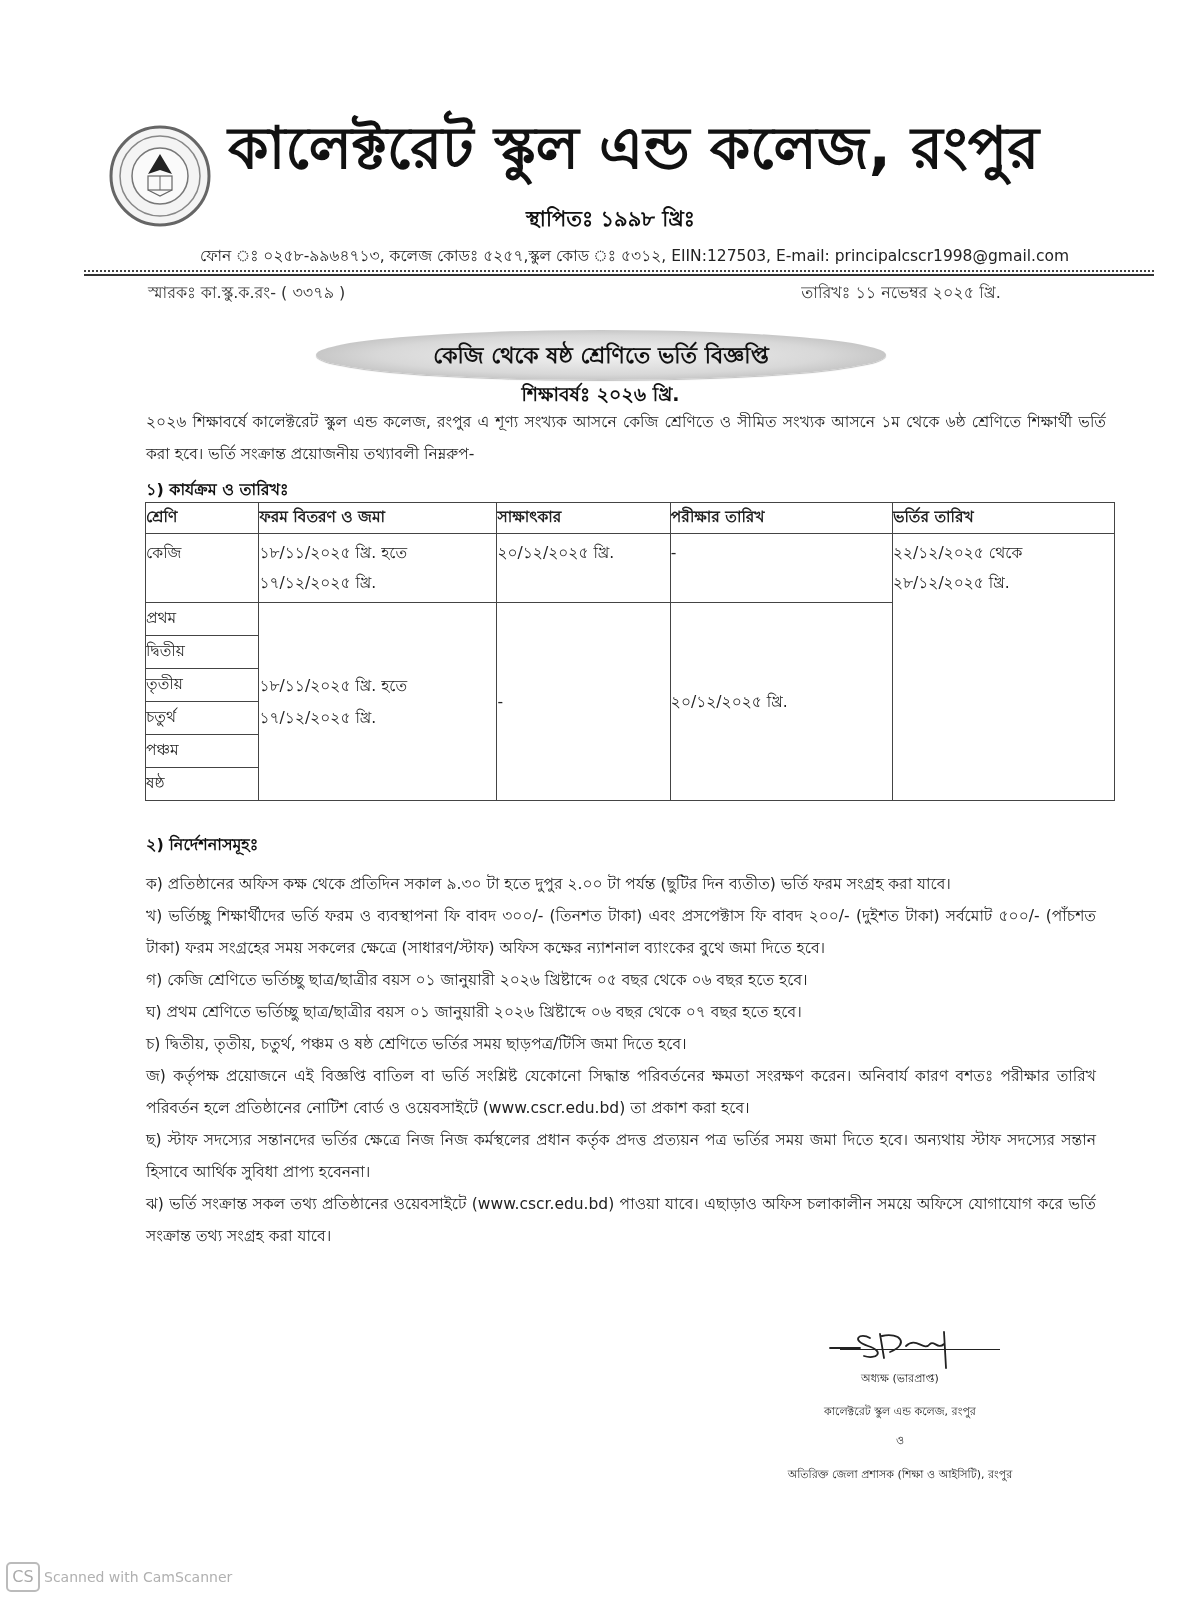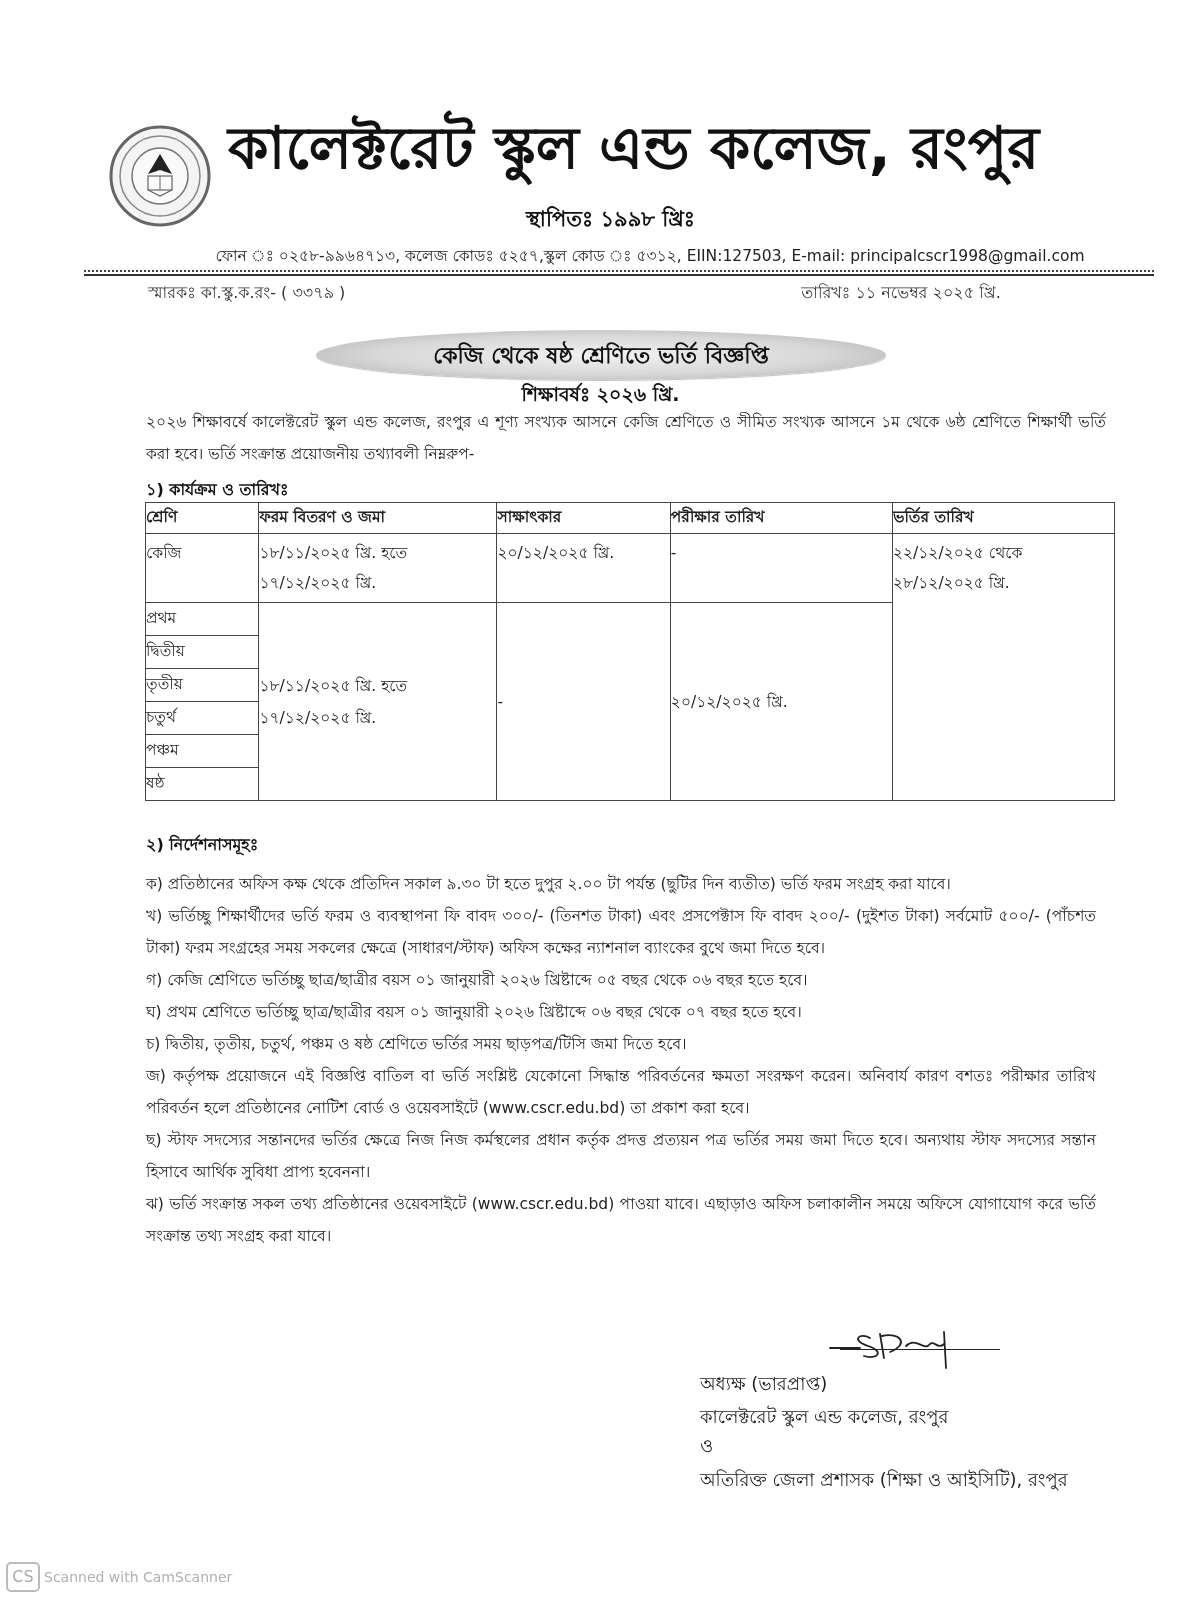--- a/index.html
+++ b/index.html
@@ -15,21 +15,21 @@
   }
   .inst-name {
     left: 228px; top: 104px; font-size: 58px; font-weight: bold; letter-spacing: 0px;
     white-space: nowrap; color: #111;
   }
   .established {
     left: 0; width: 1201px; text-align: center; top: 203px; font-size: 21px; font-weight: bold; color: #111;
   }
   .established span { margin-left: 20px; }
   .contact {
-    left: 200px; top: 244px; width: 900px; text-align: center; font-size: 15.5px; color: #222; white-space: nowrap;
+    left: 200px; top: 244px; width: 900px; text-align: left; font-size: 15.5px; color: #222; white-space: nowrap;
   }
   .rule-dotted {
     left: 84px; top: 270px; width: 1070px; height: 0; border-top: 2px dotted #444;
   }
   .rule-solid {
     left: 84px; top: 274px; width: 1070px; height: 0; border-top: 2px solid #333;
   }
   .memo { left: 148px; top: 280px; font-size: 16px; color: #333; white-space: nowrap; }
   .date { left: 760px; top: 280px; width: 282px; text-align: center; font-size: 16px; color: #333; white-space: nowrap; }
 
@@ -71,21 +71,21 @@
   .col-exam { width: 222px; }
   .col-adm { width: 222px; }
 
   
   .instructions { left: 146px; top: 856px; width: 950px; font-size: 15.5px; line-height: 32px; color: #222; margin-top: 12px; }
   .instructions p { margin: 0; text-align: justify; }
 
   
   .sig-stroke { left: 820px; top: 1322px; width: 180px; height: 50px; }
   .sig-line { left: 840px; top: 1349px; width: 160px; border-top: 1.5px solid #222; }
-  .sig-block { left: 700px; width: 400px; text-align: left; font-size: 18px; color: #222; }
+  .sig-block { left: 700px; width: 400px; text-align: center; font-size: 11px; color: #222; }
   .sig-title { top: 1370px; }
   .sig-org { top: 1403px; }
   .sig-and { top: 1432px; }
   .sig-adc { top: 1466px; }
 
   
   .cs-badge {
     left: 6px; top: 1562px; width: 30px; height: 26px; border: 2px solid #bbb; border-radius: 5px;
     color: #aaa; font-weight: normal; font-size: 16px; text-align: center; line-height: 26px;
     font-family: "DejaVu Sans", sans-serif;

